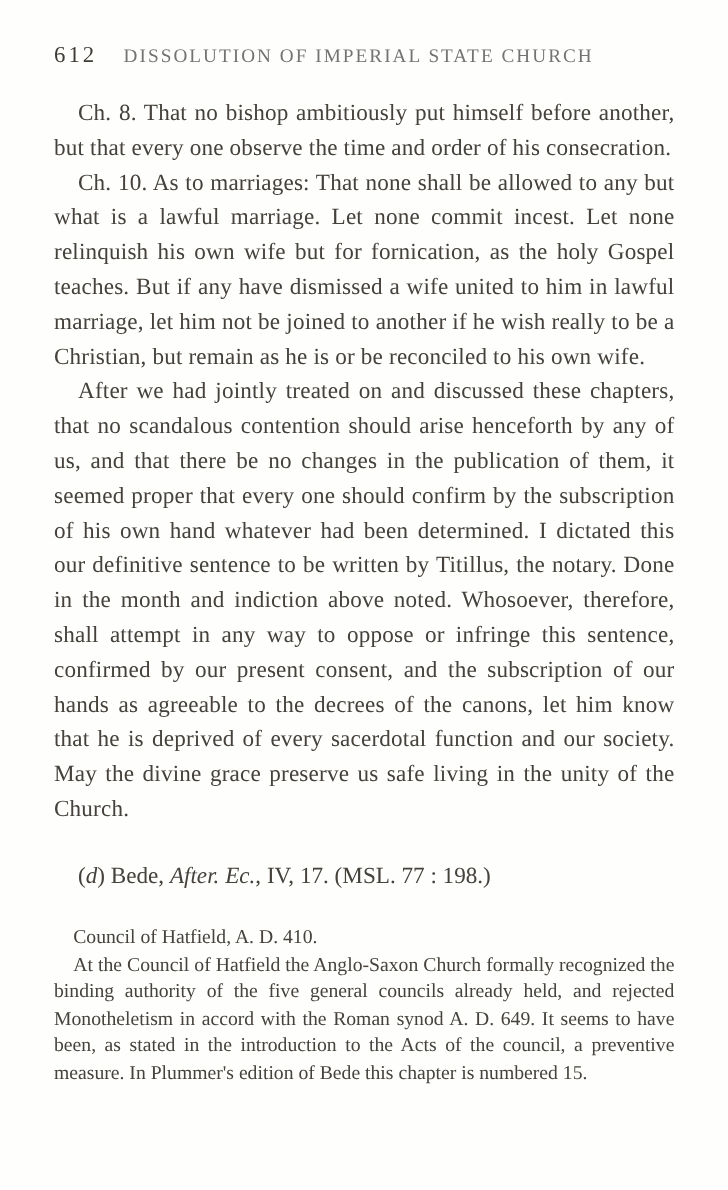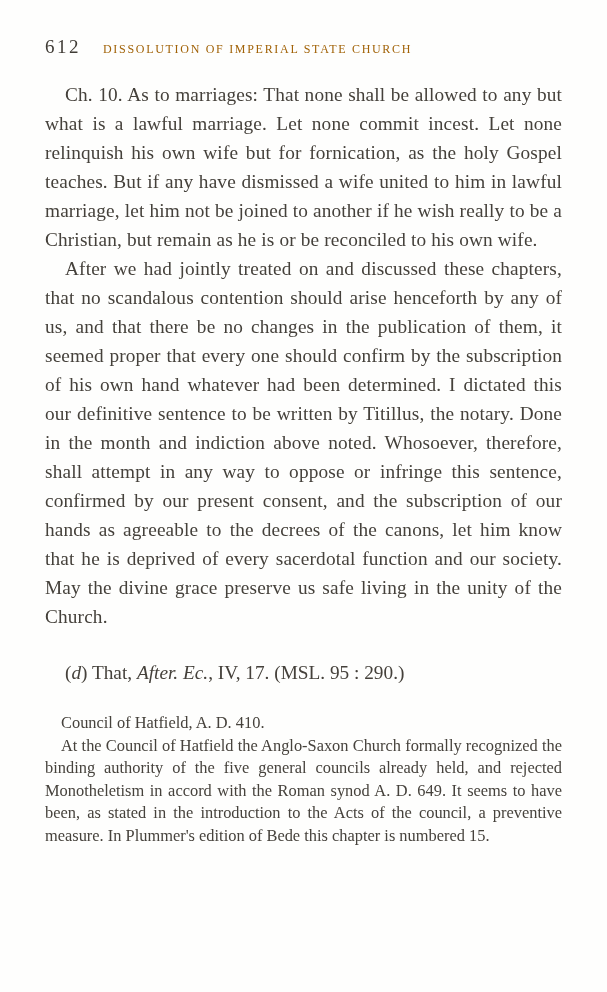--- a/index.html
+++ b/index.html
@@ -24,23 +24,23 @@
     margin: 0 0 22px 0;
     white-space: nowrap;
   }
   .pagenum {
     font-size: 19px;
     letter-spacing: 2.5px;
     margin-right: 22px;
     color: #403c36;
   }
   .running-title {
-    font-size: 12px;
+    font-size: 16px;
     letter-spacing: 1.7px;
-    color: #a16207;
+    color: #737373;
   }
   .body-text p {
     margin: 0;
     font-size: 19.3px;
     line-height: 29px;
     letter-spacing: 0.15px;
     text-align: justify;
     text-align-last: left;
     text-indent: 20px;
   }
@@ -73,24 +73,25 @@
 <body>
 
 <div class="page">
 
   <header class="running-head">
     <span class="pagenum">612</span>
     <span class="running-title">DISSOLUTION OF IMPERIAL STATE CHURCH</span>
   </header>
 
   <main class="body-text">
+    <p><span>Ch. 8.  That no bishop ambitiously put himself before another, but that every one observe the time and order of his consecration.</span></p>
     <p><span>Ch. 10.  As to marriages: That none shall be allowed to any but what is a lawful marriage.  Let none commit incest.  Let none relinquish his own wife but for fornication, as the holy Gospel teaches.  But if any have dismissed a wife united to him in lawful marriage, let him not be joined to another if he wish really to be a Christian, but remain as he is or be reconciled to his own wife.</span></p>
     <p><span>After we had jointly treated on and discussed these chapters, that no scandalous contention should arise henceforth by any of us, and that there be no changes in the publication of them, it seemed proper that every one should confirm by the subscription of his own hand whatever had been determined.  I dictated this our definitive sentence to be written by Titillus, the notary.  Done in the month and indiction above noted.  Whosoever, therefore, shall attempt in any way to oppose or infringe this sentence, confirmed by our present consent, and the subscription of our hands as agreeable to the decrees of the canons, let him know that he is deprived of every sacerdotal function and our society.  May the divine grace preserve us safe living in the unity of the Church.</span></p>
   </main>
 
-  <p class="citation"><span>(</span><i>d</i><span>) That, </span><i>After. Ec.</i><span>, IV, 17.  (MSL. 95 : 290.)</span></p>
+  <p class="citation"><span>(</span><i>d</i><span>) Bede, </span><i>After. Ec.</i><span>, IV, 17.  (MSL. 77 : 198.)</span></p>
 
   <section class="notes">
     <p>Council of Hatfield, A. D. 410.</p>
     <p>At the Council of Hatfield the Anglo-Saxon Church formally recognized the binding authority of the five general councils already held, and rejected Monotheletism in accord with the Roman synod A. D. 649.  It seems to have been, as stated in the introduction to the Acts of the council, a preventive measure.  In Plummer's edition of Bede this chapter is numbered 15.</p>
   </section>
 
 </div>
 
 </body></html>

